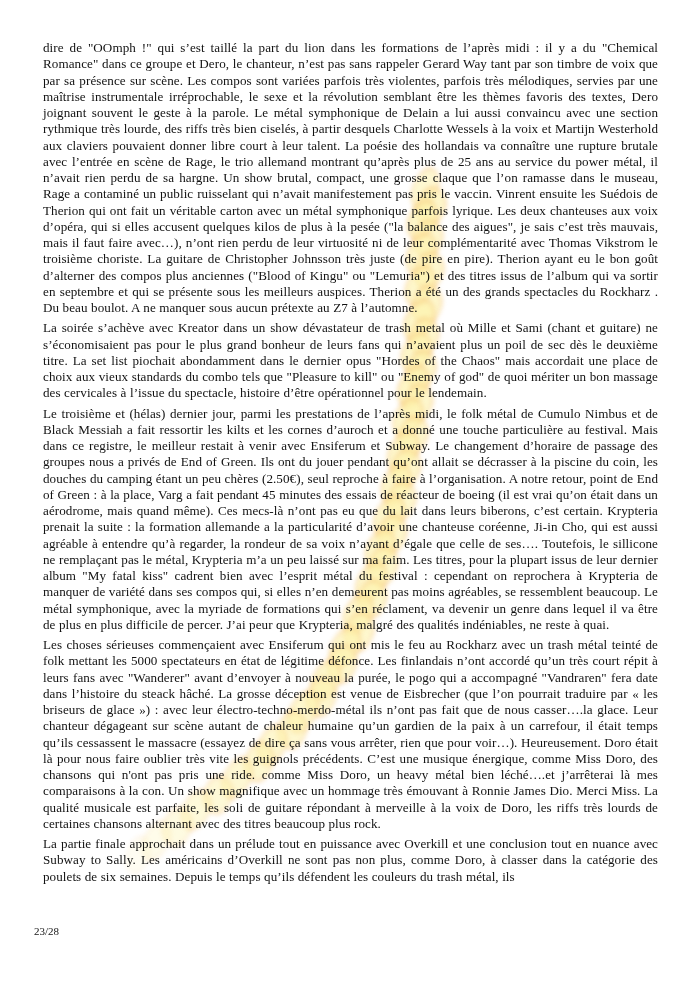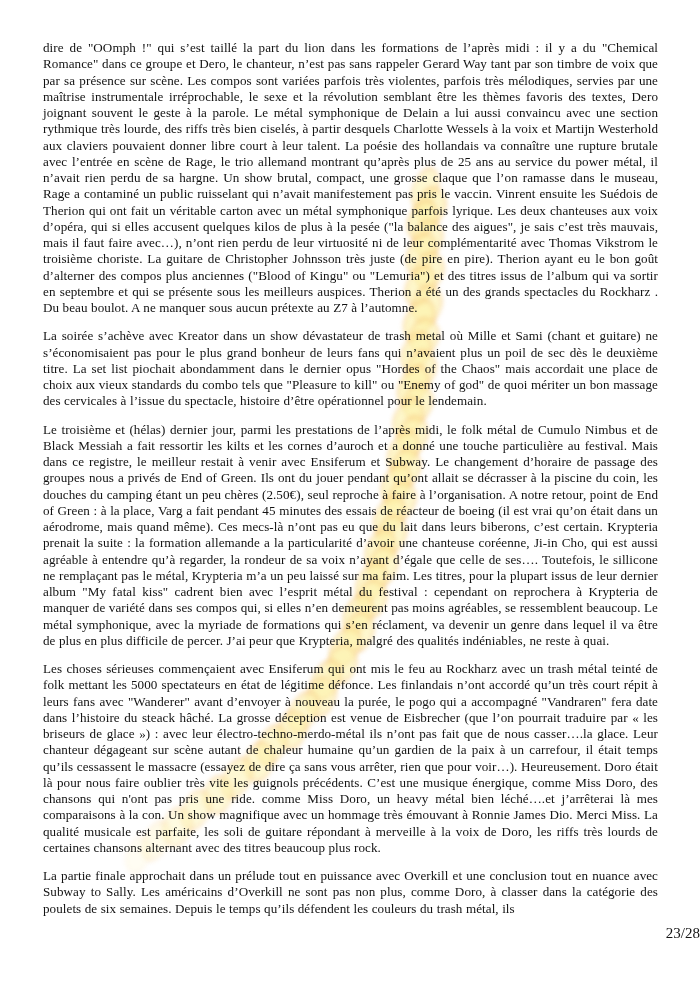--- a/index.html
+++ b/index.html
@@ -46,31 +46,31 @@
     margin: 0;
     text-align: justify;
     text-justify: inter-word;
     font-size: 13.1px;
     line-height: 16.25px;
     color: #121212;
     text-indent: 0;
     letter-spacing: 0.005em;
     word-spacing: 0.01em;
   }
-  .para + .para { margin-top: 12px; }
+  .para + .para { margin-top: 4px; }
 
   
   .folio {
     position: absolute;
     left: 0;
     top: 925px;
     width: 700px;
-    text-align: right;
+    text-align: left;
     z-index: 3;
-    font-size: 15px;
+    font-size: 11px;
     color: #141414;
     font-family: "Liberation Serif", "DejaVu Serif", serif;
     padding-left: 34px;
     box-sizing: border-box;
   }
 
   
   .scan-edge {
     position: absolute;
     inset: 0;

